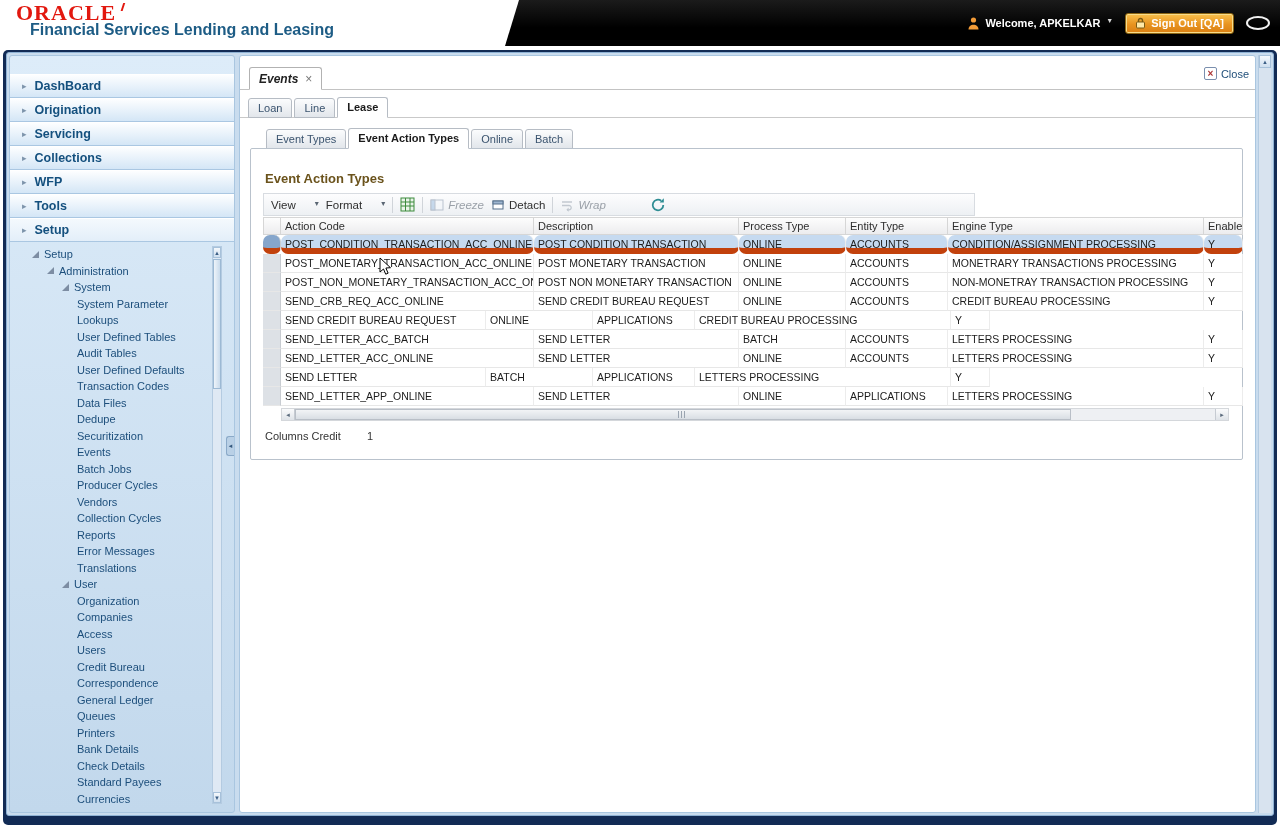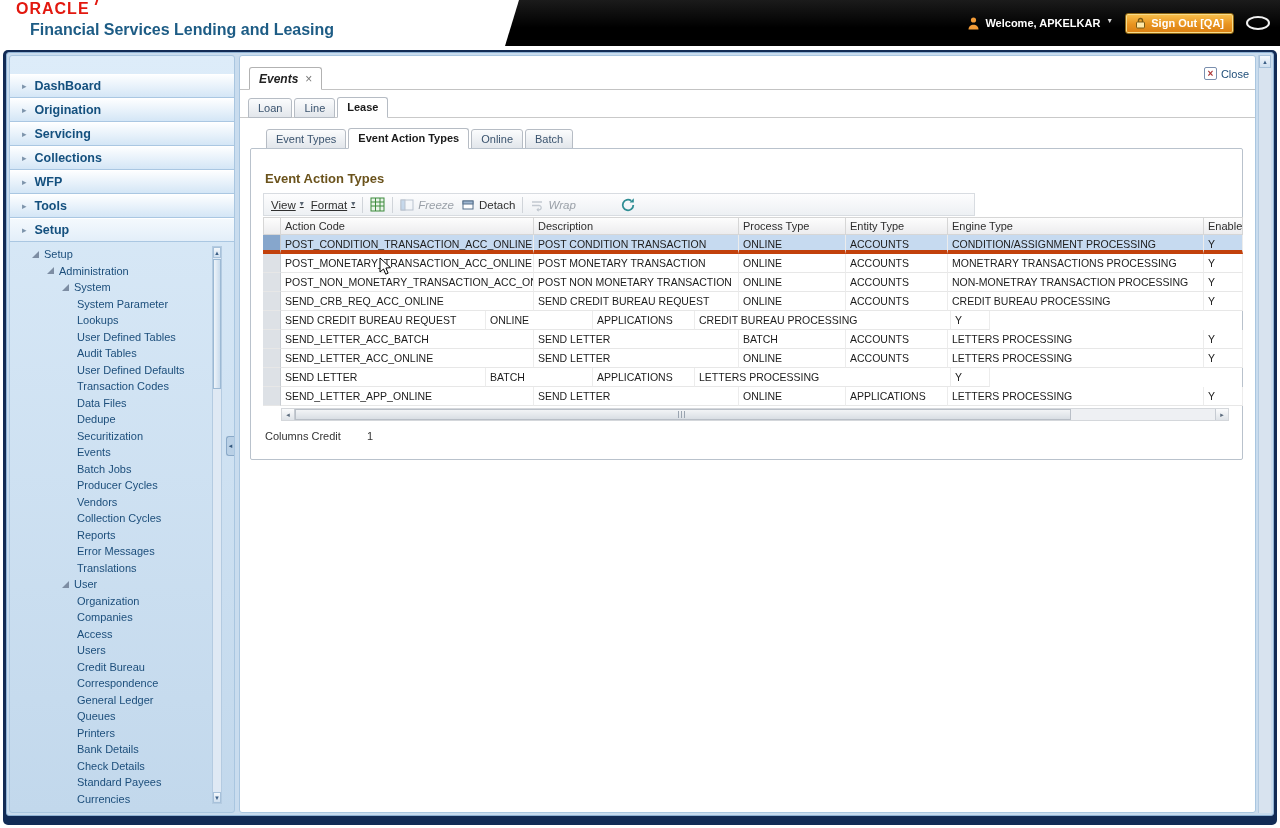--- a/index.html
+++ b/index.html
@@ -4,22 +4,22 @@
 <style>
   * { margin:0; padding:0; box-sizing:border-box; }
   html,body { width:1280px; height:828px; overflow:hidden; background:#fff;
     font-family:"Liberation Sans", sans-serif; }
 
   
   .top-header { position:absolute; left:0; top:0; width:1280px; height:46px; background:#fff; z-index:5; }
   .black-band { position:absolute; left:505px; top:0; right:0; height:46px;
     background:linear-gradient(180deg,#1b1b1b,#000 60%);
     clip-path:polygon(14px 0,100% 0,100% 100%,0 100%); }
-  .brand { position:absolute; left:16px; top:0px; font-weight:bold; font-size:16px;
-    color:#e2180f; letter-spacing:1px; }
+  .brand { position:absolute; left:16px; top:0px; font-weight:bold; font-size:22px;
+    color:#e2180f; letter-spacing:1px;font-family:Liberation Serif, serif; }
   .brand-mark { display:inline-block; width:3px; height:8px; margin-left:2px;
     border-right:2px solid #e2180f; transform:skewX(-18deg) translateY(-9px); }
   .subtitle { position:absolute; left:30px; top:21px; font-size:16px; font-weight:600; color:#1d5c85; }
   .header-right { position:absolute; right:10px; top:6px; height:34px;
     display:flex; align-items:center; gap:12px; }
   .user-chip { display:flex; gap:6px; color:#fff;
     font-size:11px; font-weight:bold; cursor:pointer; }
   .user-chip .caret { font-size:7px; color:#d8d8d8; }
   .signout { display:flex; align-items:center; gap:5px; height:21px; padding:0 9px;
     background:linear-gradient(180deg,#f8c14d,#e8931f 55%,#d97f12);
@@ -90,40 +90,40 @@
 
   .panel-area { position:absolute; left:10px; right:12px; top:70px; }
   .section-tabs { height:22px; padding-left:16px; }
   .panel { height:312px; border:1px solid #b9c2cc; background:#fff; position:relative; border-radius:2px; }
   .panel-title { position:absolute; left:14px; top:22px; font-size:13px; font-weight:bold; color:#6b531c; }
 
   .toolbar { position:absolute; left:12px; top:44px; height:23px; width:712px;
     display:flex; align-items:center; gap:7px; padding:0 7px;
     background:linear-gradient(180deg,#fdfdfe,#edf0f3); border:1px solid #d8dce1;
     font-size:11.5px; color:#2f2f2f; }
-  .tb-menu { display:flex; align-items:flex-start; gap:4px; cursor:pointer;text-decoration:underline; }
+  .tb-menu { display:flex; align-items:flex-start; gap:19px; cursor:pointer; }
   .tb-menu .dd { font-size:8px; color:#5a6673; }
   .tb-btn { display:flex; align-items:center; gap:4px; cursor:pointer; }
   .tb-btn.disabled { color:#9aa0a8;font-style:italic; }
   .tb-btn.disabled svg { opacity:.55; }
   .tsep { width:1px; height:16px; background:#d0d4d9; }
   .tb-gap { width:30px; }
 
   .table { position:absolute; left:12px; top:68px; width:980px; }
   .thead { display:flex; height:18px; }
   .th { background:linear-gradient(180deg,#fdfdfd,#ececee); border:1px solid #d6d6d6;
     border-left:none; font-size:11px; color:#2e2e2e; line-height:16px; padding-left:4px;
     overflow:hidden; white-space:nowrap; cursor:pointer; }
   .th.sel { border-left:1px solid #d6d6d6; cursor:default; }
   .tr { display:flex; height:19px; }
   .td { border-right:1px solid #ececec; border-bottom:1px solid #e7e7e7;
     font-size:10.5px; color:#1c1c1c; line-height:18px; padding-left:4px;
     overflow:hidden; white-space:nowrap; }
   .td.sel { background:#dde1e6; border-right:1px solid #c8ccd1; cursor:pointer; }
-  .tr.selected .td { background:#c6daf0; border-bottom:4px solid #c2410c; }
+  .tr.selected .td { background:#c6daf0; border-bottom:6px solid #c2410c;border-radius:7px; }
   .tr.selected .td.sel { background:#86a6cc; }
 
   .hscroll { position:absolute; left:30px; top:259px; width:948px; height:13px;
     background:#eef0f3; border:1px solid #d4d7db; display:flex; align-items:stretch; }
   .h-arrow { width:13px; display:flex; align-items:center; justify-content:center;
     font-size:7px; color:#5a6a7c; background:linear-gradient(180deg,#fafbfc,#dfe3e8);
     border-right:1px solid #c6cbd2; cursor:pointer; }
   .h-arrow:last-child { border-right:none; border-left:1px solid #c6cbd2; }
   .h-thumb { flex:0 0 82%; background:linear-gradient(180deg,#f2f4f6,#d9dee4);
     border:1px solid #b9bfc7; display:flex; align-items:center; justify-content:center; cursor:grab; }

